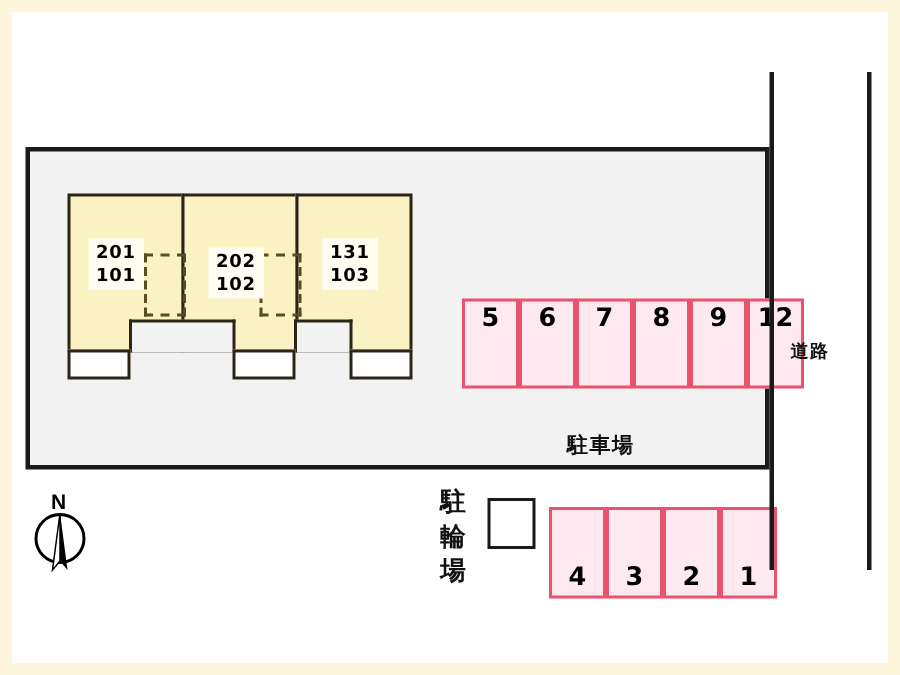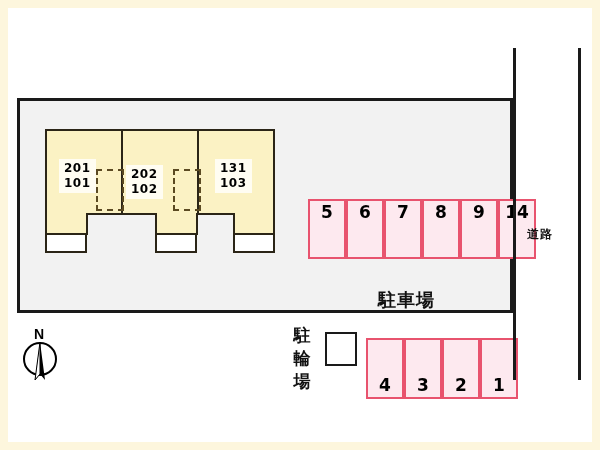--- a/index.html
+++ b/index.html
@@ -51,21 +51,21 @@
     padding:2px 5px;
     font-size:12px;
     font-weight:bold;
     line-height:15px;
     color:#000;
     letter-spacing:0.5px;
     text-align:left;
     white-space:pre-line;
   }
   .lab-a{ left:14px;  top:30px; }
-  .lab-b{ left:81px;  top:36px; }
+  .lab-b{ left:94px;  top:36px; }
   .lab-c{ left:170px; top:30px; }
 
   
   .porch{
     position:absolute;
     background:#ffffff;
     border:2px solid #2b2517;
     box-sizing:border-box;
     width:42px;height:20px;
   }
@@ -117,21 +117,21 @@
   .row-top .stall{ width:38px; height:60px; align-items:flex-start; }
   .row-top .stall span{ margin-top:3px; }
 
   .row-bottom{ left:346px; top:237px; }
   .row-bottom .stall{ width:38px; height:61px; align-items:flex-end; }
   .row-bottom .stall span{ margin-bottom:3px; }
 
   
   .jp-label{
     position:absolute;
-    font-size:18px;
+    font-size:14px;
     font-weight:bold;
     color:#111;
     letter-spacing:1px;
   }
   .lbl-parking{ left:358px; top:187px; }
 
   .lbl-bike{
     position:absolute;
     left:272px; top:223px;
     width:20px;
@@ -224,21 +224,21 @@
       <div class="stall">
         <span>7</span>
         </div>
       <div class="stall">
         <span>8</span>
         </div>
       <div class="stall">
         <span>9</span>
         </div>
       <div class="stall">
-        <span>14</span>
+        <span>12</span>
         </div>
     </div>
 
     <div class="jp-label lbl-parking">駐車場</div>
 
     <div class="lbl-bike"><span>駐</span><br><span>輪</span><br><span>場</span></div>
     <div class="bike-box"></div>
 
     <div class="stall-row row-bottom">
       <div class="stall">

